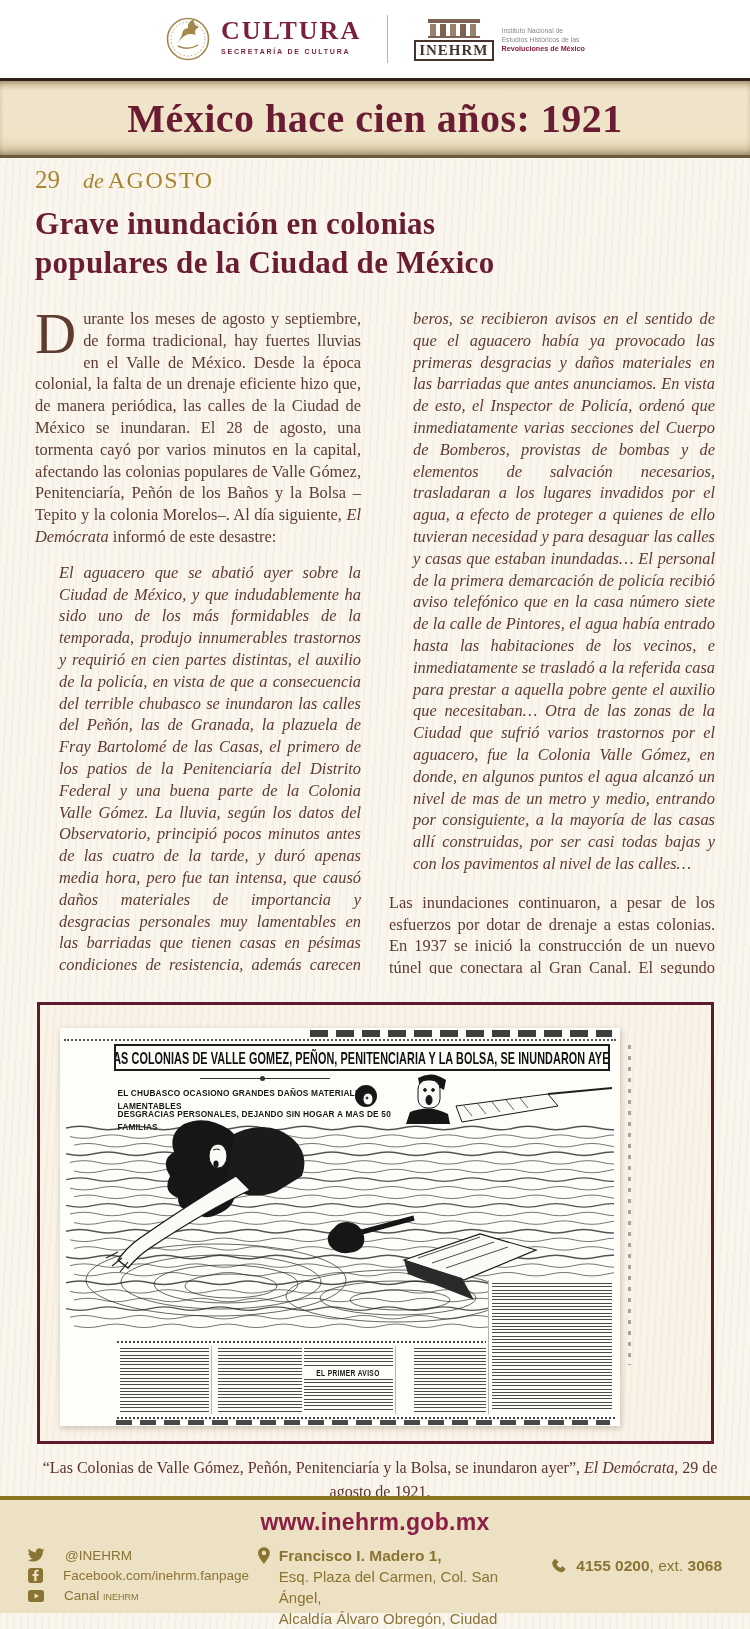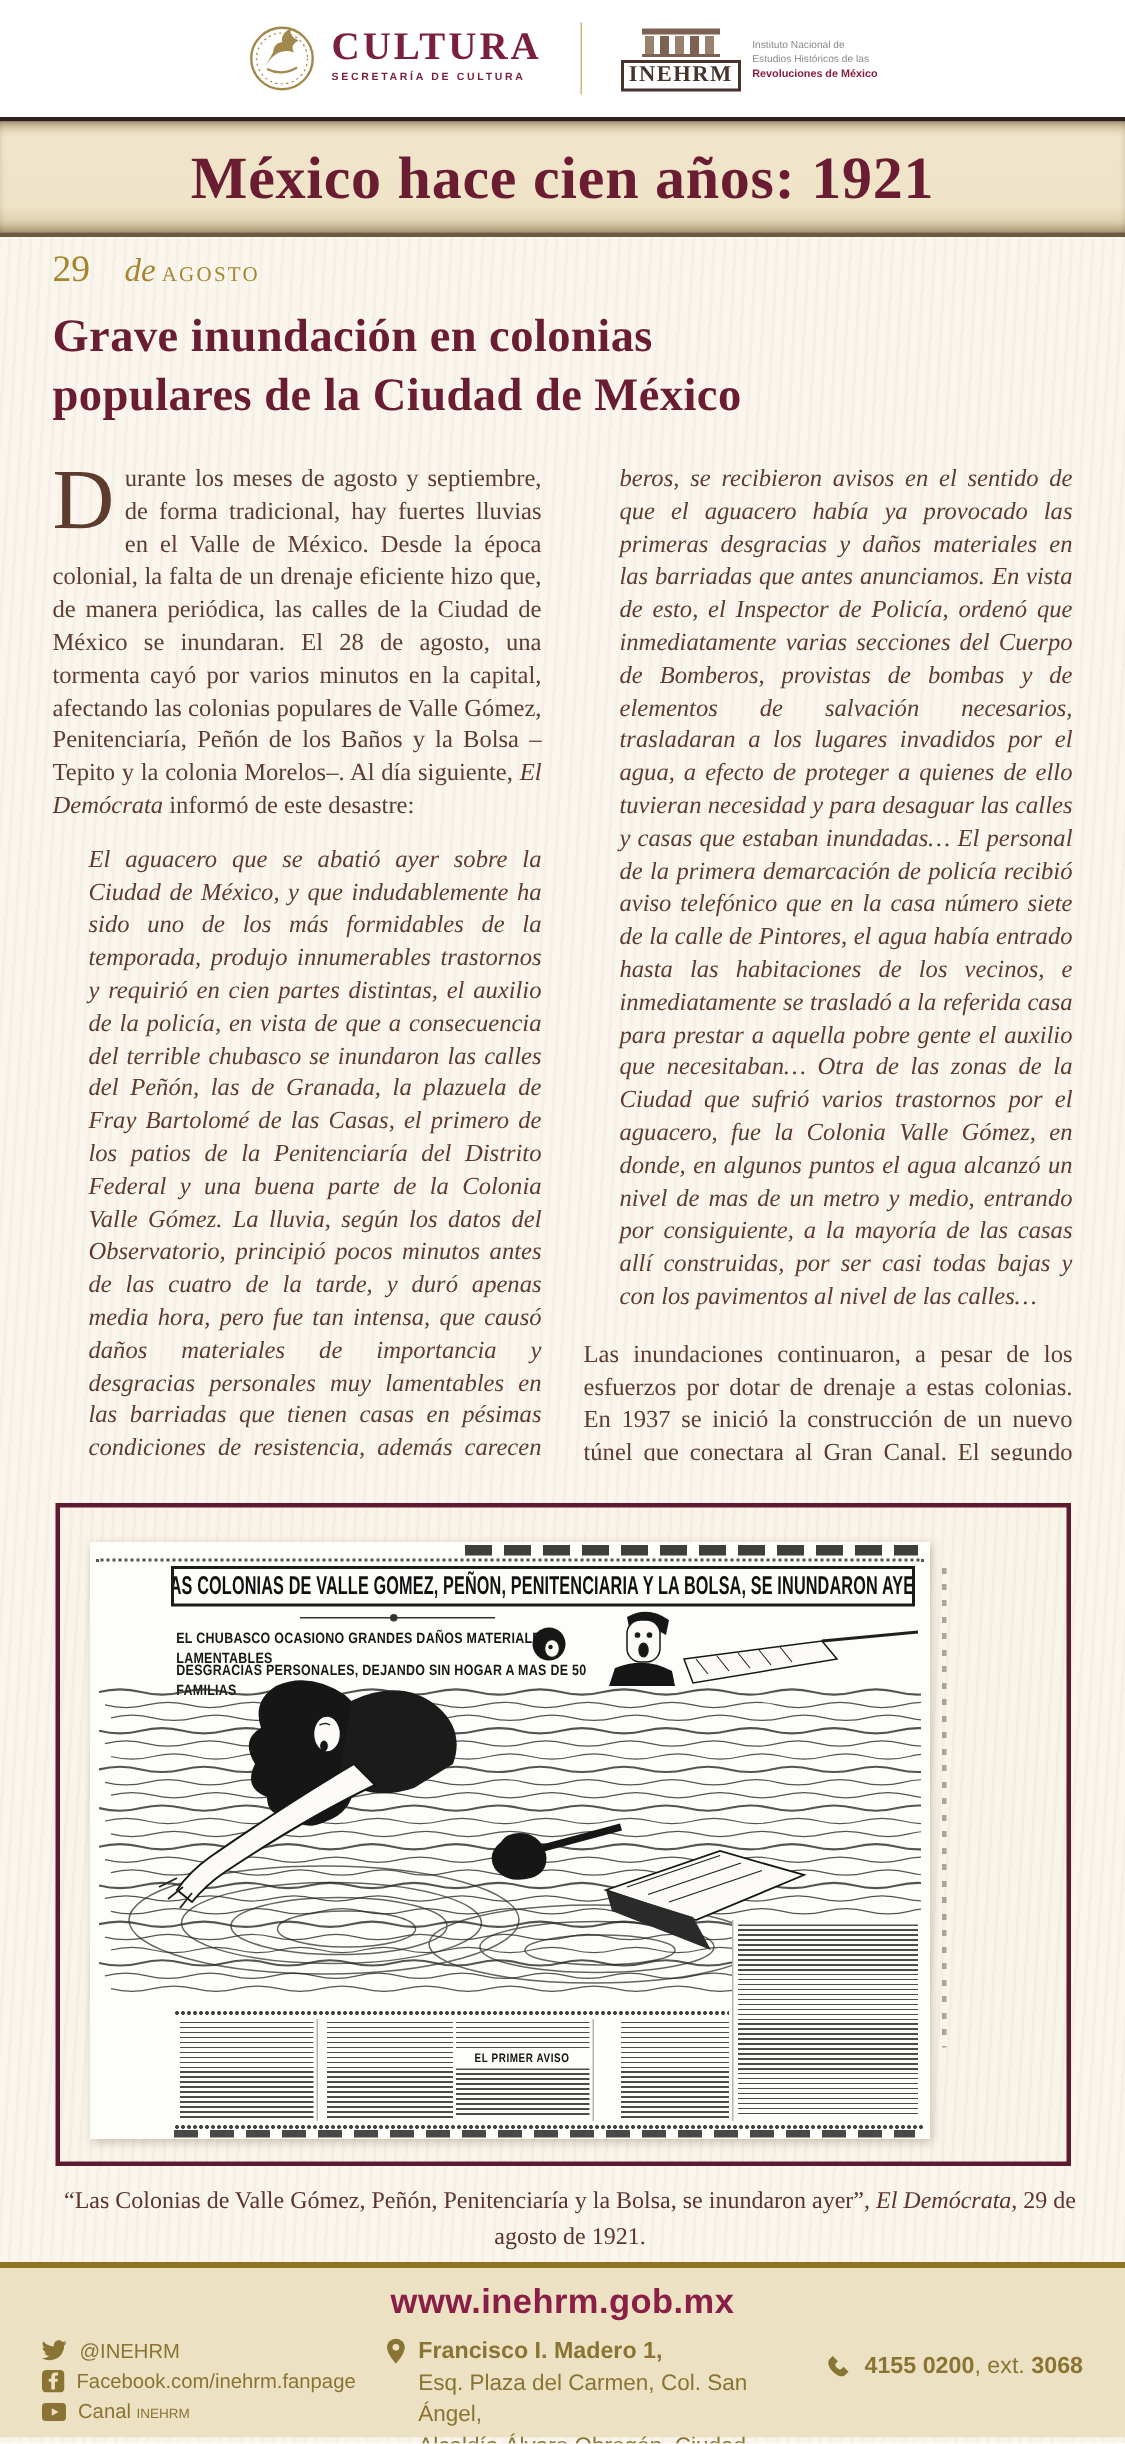--- a/index.html
+++ b/index.html
@@ -27,21 +27,21 @@
             background:linear-gradient(#d6c6a2, #f0e5ca 14%, #efe4c8 76%, #d7c6a0);
             border-top:3px solid #2f221a; border-bottom:3px solid #6b5a40;
             box-shadow:inset 0 5px 6px -4px rgba(80,60,35,.5), inset 0 -6px 7px -4px rgba(80,60,35,.5); }
   .banner-title { font:bold 40px "Liberation Serif", serif; color:#691c32; letter-spacing:.5px; }
 
   
   .content { padding:0 35px; }
   .date-row { margin-top:8px; color:#a5862f; }
   .date-day { font-size:25px; }
   .date-de { font-size:22px; font-style:italic;margin-left:19px; }
-  .date-month { font-size:14px; letter-spacing:1.5px; }
+  .date-month { font-size:24px; letter-spacing:1.5px; }
   h1.article-title { margin-top:10px; font:bold 31px/39px "Liberation Serif", serif; color:#691c32; letter-spacing:.3px; }
   .cols { display:flex; gap:28px; margin-top:26px; height:666px; overflow:hidden; }
   .col { width:326px; font-size:16.4px; line-height:21.8px; color:#5d3b2e; text-align:justify; }
   .dropcap { float:left; font-size:57px; line-height:46px; padding:3px 7px 0 0; color:#5d3b2e; }
   .quote { margin:14px 0 0 24px; font-style:italic; }
   .quote-cont { margin:0 0 0 24px; font-style:italic; }
   .closing { margin-top:17px; }
 
   
   .npbox { position:relative; width:677px; height:442px; margin:28px auto 0;
@@ -77,27 +77,27 @@
   .np-cutstrip { position:absolute; left:56px; right:10px; top:392px; height:5px;
                  background:repeating-linear-gradient(90deg,#1c1c1c 0 16px, transparent 16px 24px); filter:blur(.3px); opacity:.8; }
   .scan-edge-marks { position:absolute; left:588px; top:40px; width:3px; height:320px;
                      background:repeating-linear-gradient(to bottom,#6b6358 0 4px, transparent 4px 11px); opacity:.55; }
 
   
   .caption { width:690px; margin:12px auto 0; text-align:center; font-size:16px; line-height:24px; color:#5c332d; }
   .sc { font-variant:small-caps; }
 
   
-  .footer { position:absolute; left:0; right:0; bottom:4px; height:117px;
+  .footer { position:absolute; left:0; right:0; bottom:16px; height:117px;
             border-top:4px solid #8d7422; background:#ece1c2; padding:9px 28px 0;
             font-family:"Liberation Sans", sans-serif; }
   .footer-url { text-align:center; font-weight:bold; font-size:23px; color:#8a1e47; letter-spacing:.3px; }
   .footer-row { display:flex; margin-top:9px; align-items:flex-start; }
   .social { width:230px; display:flex; flex-direction:column; gap:5px; padding-top:3px; }
-  .social-item { display:flex; align-items:center; gap:8px; font-size:13.5px; color:#8a7434; }
+  .social-item { display:flex; align-items:center; gap:20px; font-size:13.5px; color:#8a7434; }
   .addr { flex:1; display:flex; gap:9px; color:#8a7434; font-size:15px; line-height:21px; }
   .addr-l1 { font-weight:bold; font-size:15.5px; }
   .phone { width:210px; display:flex; gap:8px; padding-top:12px; color:#8a7434; font-size:15.5px; justify-content:flex-end; align-items:center; }
   .b { font-weight:bold; }
   svg.gold { fill:#8a7434; }
 </style>
 </head>
 <body>
 
 <div class="page">

